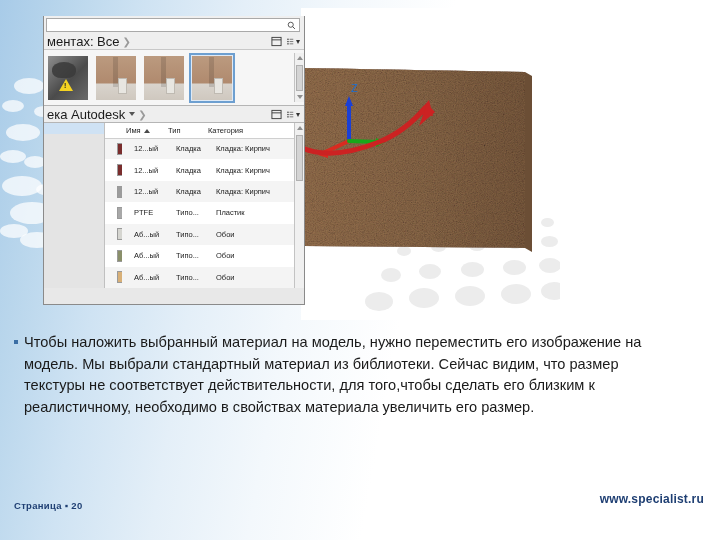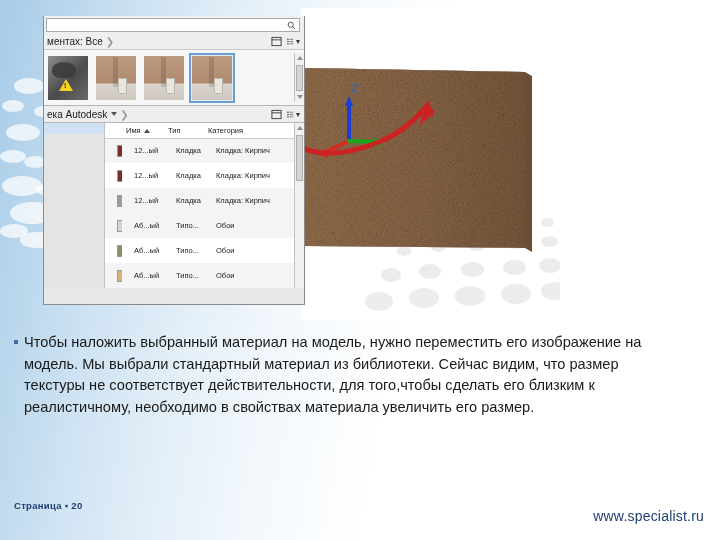--- a/index.html
+++ b/index.html
@@ -121,21 +121,21 @@
 
   .crumb-row {
     height: 16px;
     background: #efefef;
     border-bottom: 1px solid #c8c8c8;
     display: flex;
     align-items: center;
     padding-left: 3px;
   }
   .crumb {
-    font-size: 10px;
+    font-size: 13px;
     color: #1b1b1b;
     white-space: nowrap;
   }
   .crumb-chev {
     margin-left: 3px;
     color: #9a9a9a;
     font-size: 10px;
   }
   .row-spacer { flex: 1; }
   .view-btn {
@@ -319,23 +319,23 @@
   .footer-page {
     position: absolute;
     left: 14px; top: 12px;
     font-size: 9.5px;
     font-weight: bold;
     color: #1f3f73;
     letter-spacing: .3px;
   }
   .footer-url {
     position: absolute;
-    right: 16px; top: 20px;
-    font-size: 14px;
-    font-weight: normal;
+    right: 16px; top: 4px;
+    font-size: 12px;
+    font-weight: bold;
     color: #1f3f73;
     letter-spacing: .2px;
   }
 </style>
 </head>
 <body>
 
 <div id="slide">
 
   <div class="bubble-layer">
@@ -555,20 +555,26 @@
                 <td>12...ый</td>
                 <td>Кладка</td>
                 <td>Кладка: Кирпич</td>
               </tr>
               <tr class="even">
                 <td class="sw"><span class="swatch" style="background:#9c9c9c"></span></td>
                 <td>12...ый</td>
                 <td>Кладка</td>
                 <td>Кладка: Кирпич</td>
               </tr>
+              <tr class="odd">
+                <td class="sw"><span class="swatch" style="background:#a8a8a8"></span></td>
+                <td>PTFE</td>
+                <td>Типо...</td>
+                <td>Пластик</td>
+              </tr>
               <tr class="even">
                 <td class="sw"><span class="swatch" style="background:#d5d5d0"></span></td>
                 <td>Аб...ый</td>
                 <td>Типо...</td>
                 <td>Обои</td>
               </tr>
               <tr class="odd">
                 <td class="sw"><span class="swatch" style="background:#8a8f6a"></span></td>
                 <td>Аб...ый</td>
                 <td>Типо...</td>

